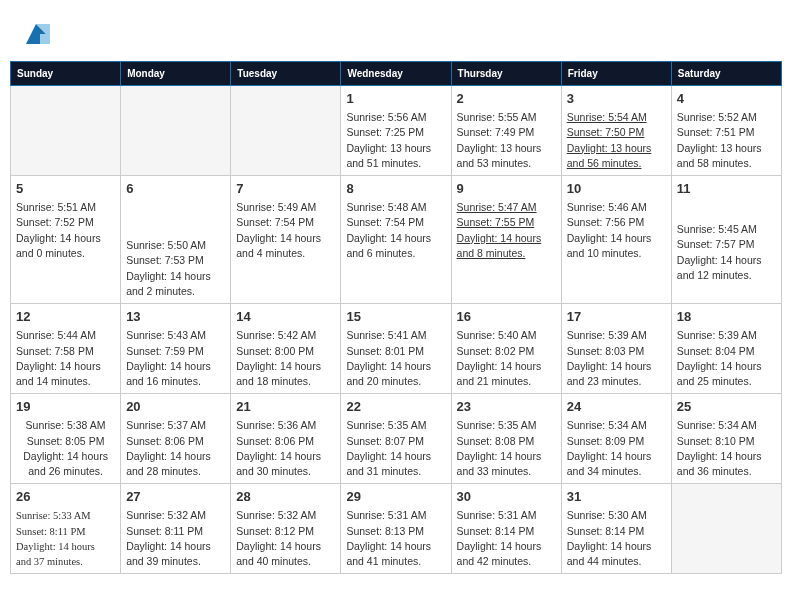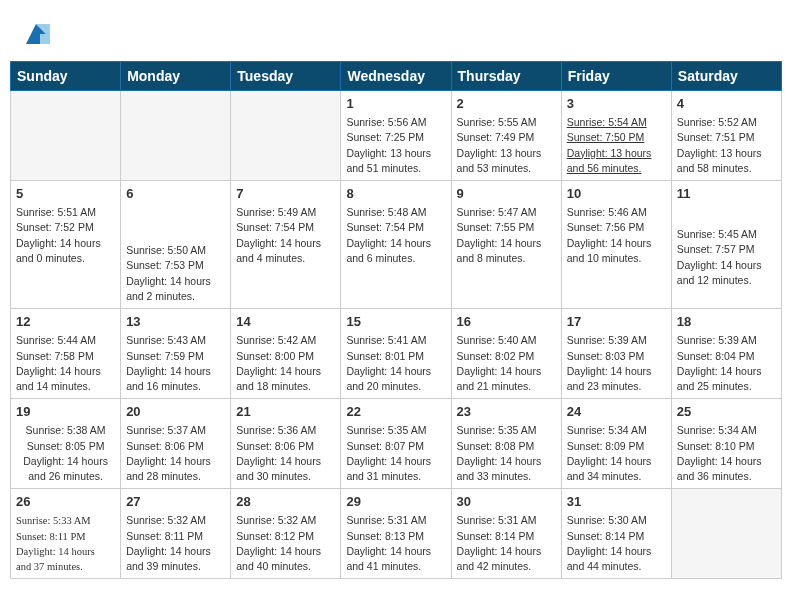--- a/index.html
+++ b/index.html
@@ -44,25 +44,25 @@
     .subtitle {
       font-size: 16px;
       color: #555;
     }
     .calendar {
       width: 100%;
       border-collapse: collapse;
       margin-top: 4px;
     }
     .calendar th {
-      background-color: #0c4a6e;
+      background-color: #0f172a;
       color: #fff;
       text-align: left;
       padding: 6px 6px;
-      font-size: 14px;
+      font-size: 10px;
       border: 1px solid #1a6faf;
     }
     .calendar td {
       border: 1px solid #ccc;
       vertical-align: top;
       padding: 4px 5px;
       width: 110px;
       min-height: 80px;
       background: #fff;
       font-size: 11px;
@@ -179,21 +179,21 @@
         </td>
         <td>
           <span class="day-num">8</span>
           <div class="day-info" style="white-space: pre-line;">Sunrise: 5:48 AM
 Sunset: 7:54 PM
 Daylight: 14 hours
 and 6 minutes.</div>
         </td>
         <td>
           <span class="day-num">9</span>
-          <div class="day-info" style="white-space: pre-line;">Sunrise: 5:47 AM
+          <div class="day-info" style="white-space: pre-line; text-decoration: underline;">Sunrise: 5:47 AM
 Sunset: 7:55 PM
 Daylight: 14 hours
 and 8 minutes.</div>
         </td>
         <td>
           <span class="day-num">10</span>
           <div class="day-info" style="white-space: pre-line;">Sunrise: 5:46 AM
 Sunset: 7:56 PM
 Daylight: 14 hours
 and 10 minutes.</div>

